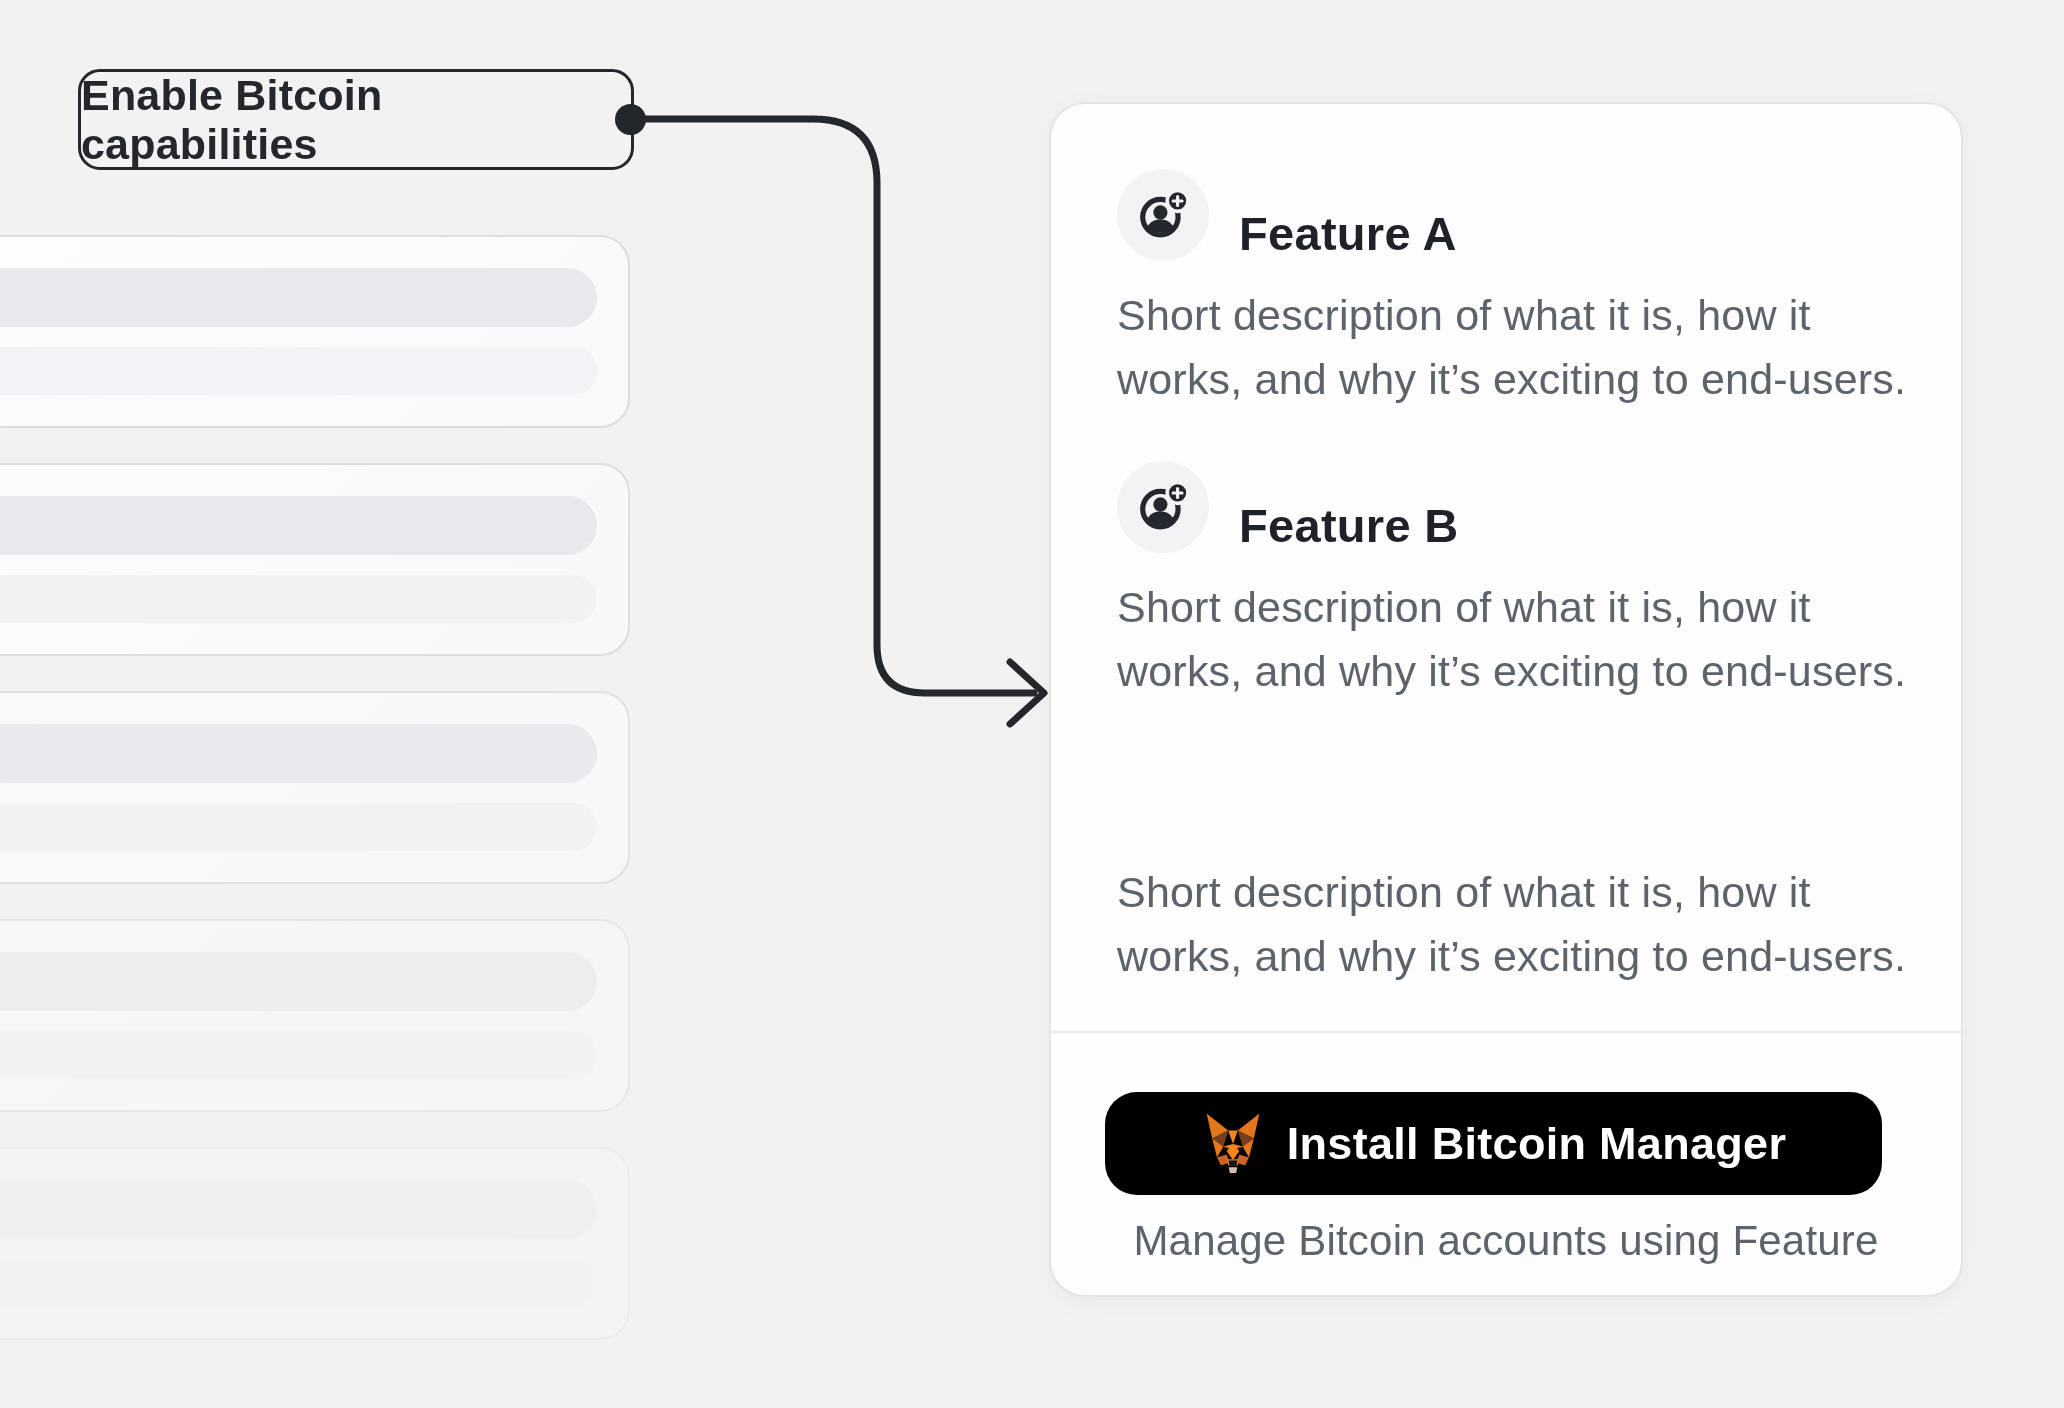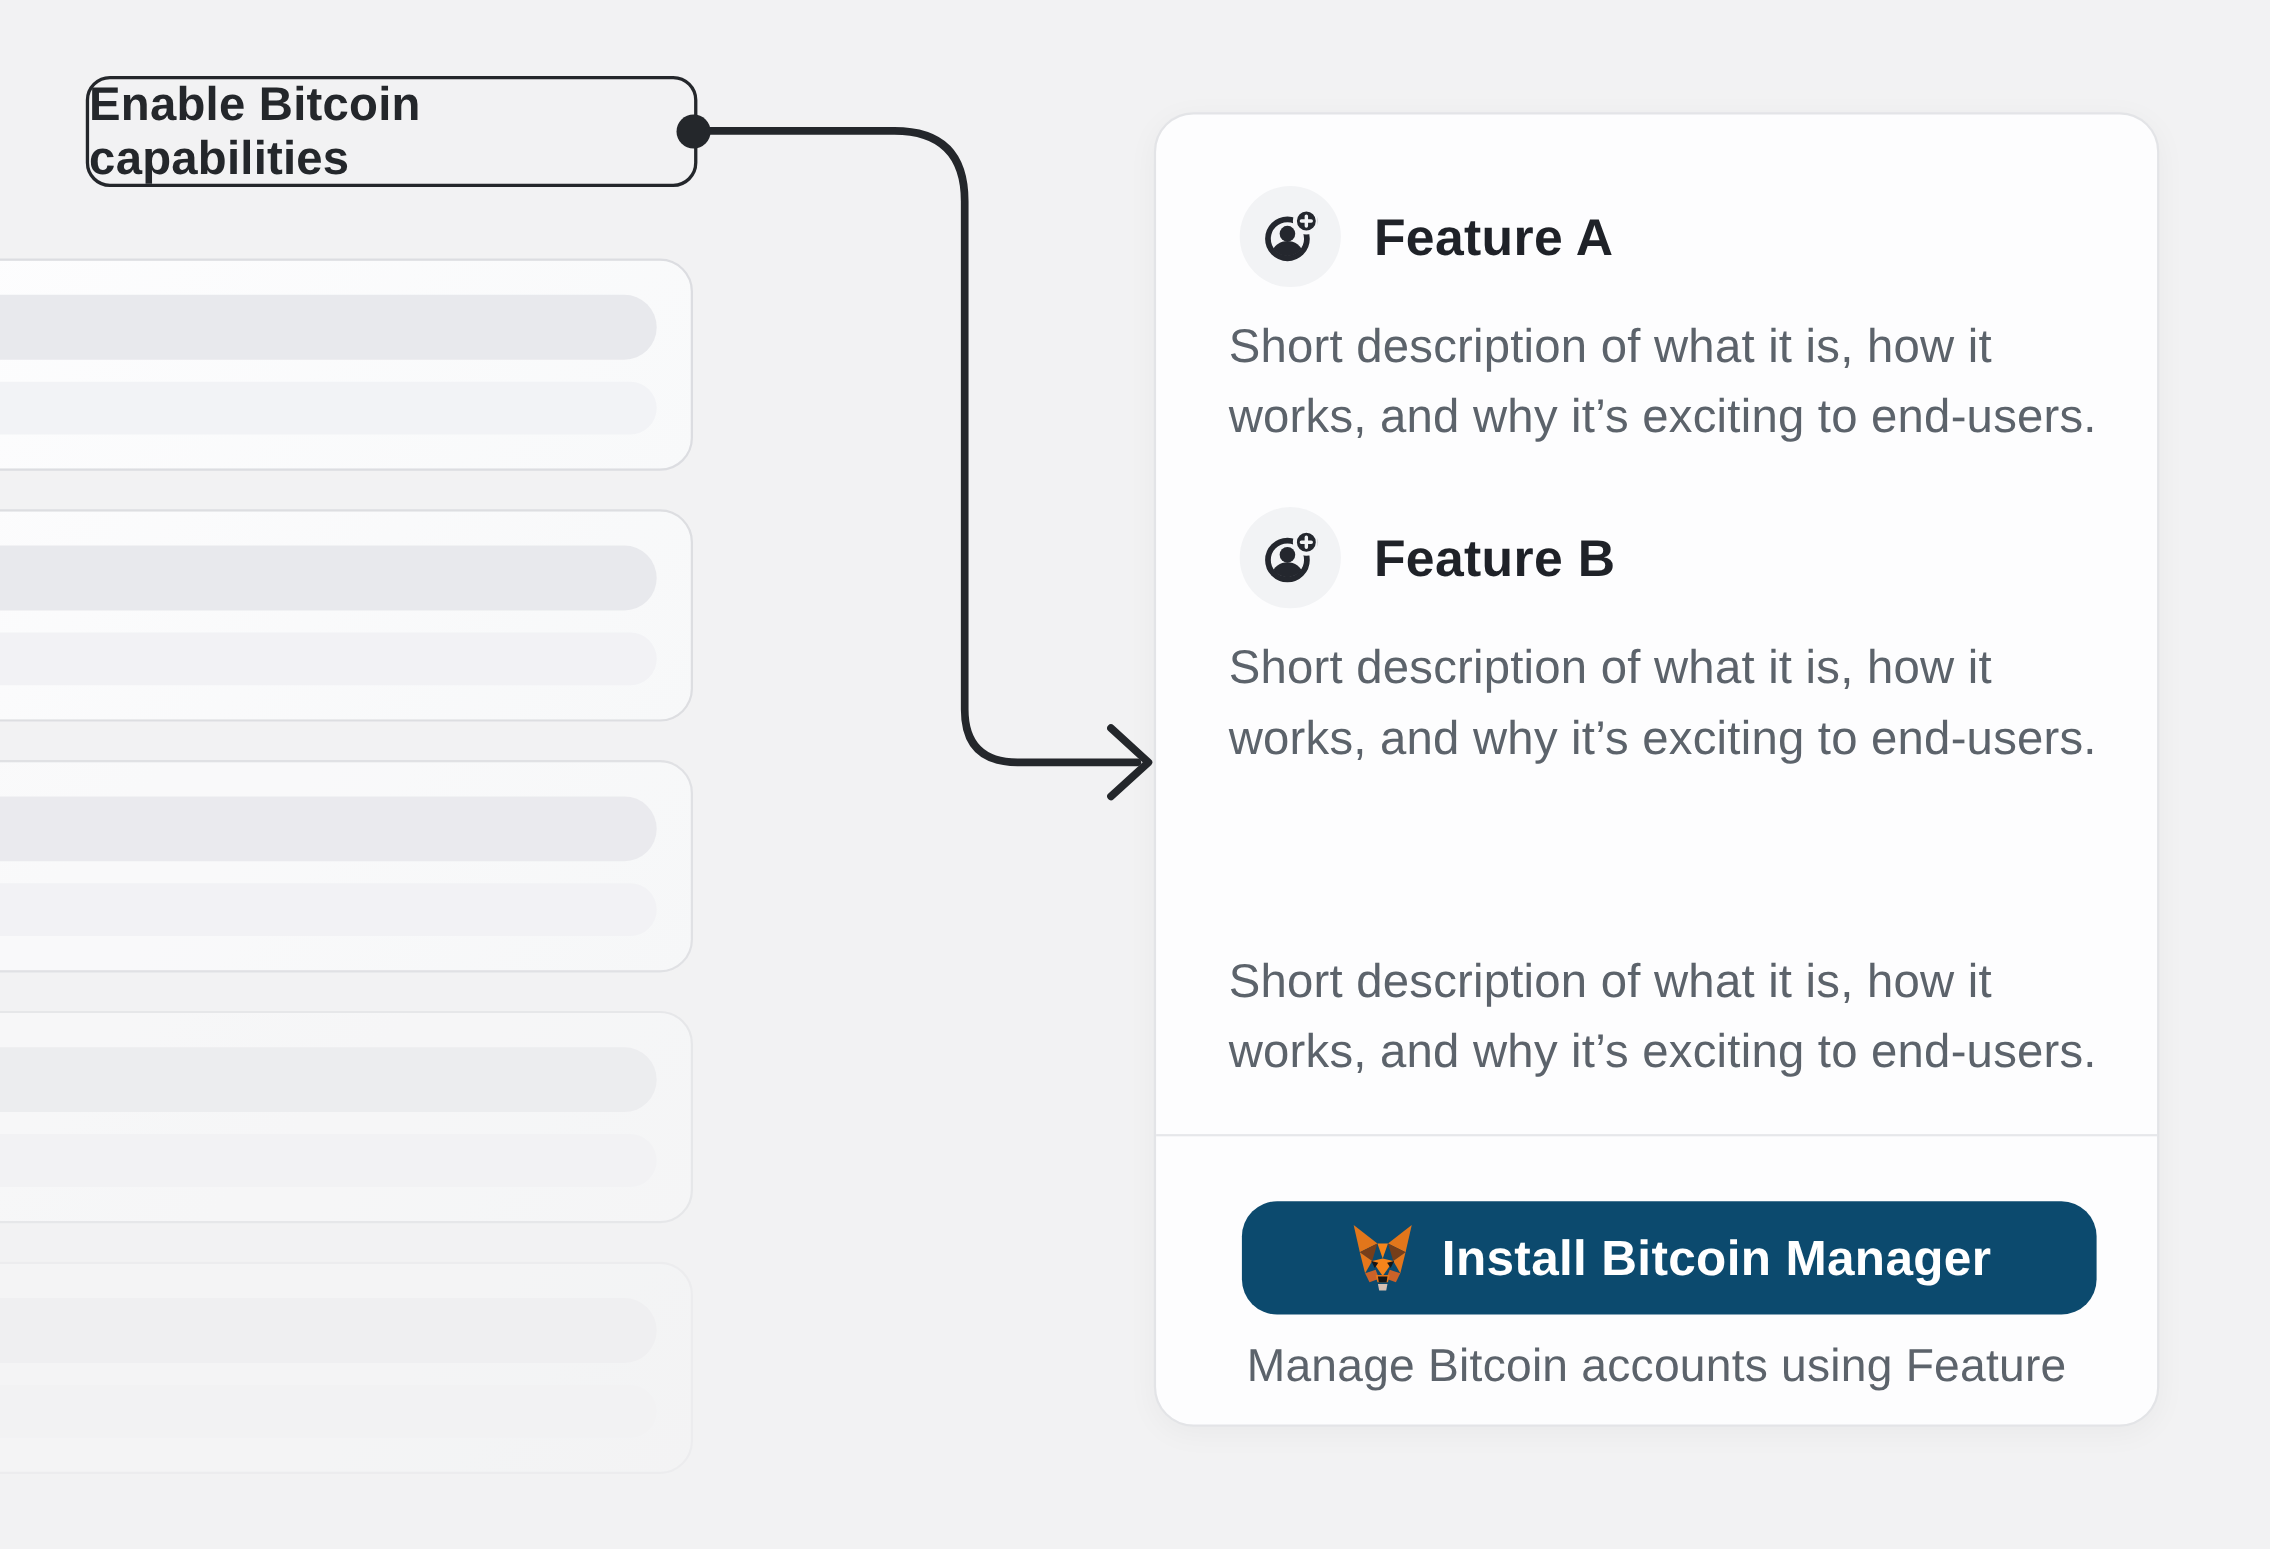--- a/index.html
+++ b/index.html
@@ -56,22 +56,22 @@
   .feature-card{
     position:absolute;left:1049px;top:102px;
     width:914px;height:1195px;
     background:#fdfdfe;
     border:2px solid #e3e4e7;
     border-radius:36px;
     box-sizing:border-box;
     box-shadow:0 6px 28px rgba(20,22,26,.04);
   }
   .feature-row{
-    position:absolute;left:76px;
-    display:flex;align-items:center;gap:30px;height:92px;
+    position:absolute;left:66px;
+    display:flex;align-items:flex-end;gap:30px;height:92px;
   }
   .row-a{top:65px;} .row-b{top:357px;} .row-c{top:648px;}
   .icon-circle{
     width:92px;height:92px;border-radius:50%;
     background:#f2f3f5;
     display:flex;align-items:center;justify-content:center;
     flex:0 0 auto;
   }
   .feature-title{
     font-size:47px;font-weight:700;color:#1f2228;letter-spacing:.3px;
@@ -80,23 +80,23 @@
     position:absolute;left:66px;width:812px;
     font-size:43px;line-height:64px;color:#5c636b;
     letter-spacing:.2px;
   }
   .desc-a{top:179px;} .desc-b{top:471px;} .desc-c{top:756px;}
   .card-divider{
     position:absolute;left:0;top:927px;width:100%;height:2px;
     background:#e6e7ea;
   }
   .install-btn{
-    position:absolute;left:78px;top:988px;
+    position:absolute;left:54px;top:988px;
     width:777px;height:103px;
-    background:#0c4a6e;border:none;border-radius:32px;
+    background:#000000;border:none;border-radius:32px;
     display:flex;align-items:center;justify-content:center;gap:22px;
     cursor:pointer;
   }
   .install-btn .btn-label{
     font-family:"Liberation Sans", sans-serif;
     font-size:45px;font-weight:700;color:#ffffff;letter-spacing:.3px;
   }
   .card-caption{
     position:absolute;left:0;top:1113px;width:100%;
     text-align:center;

